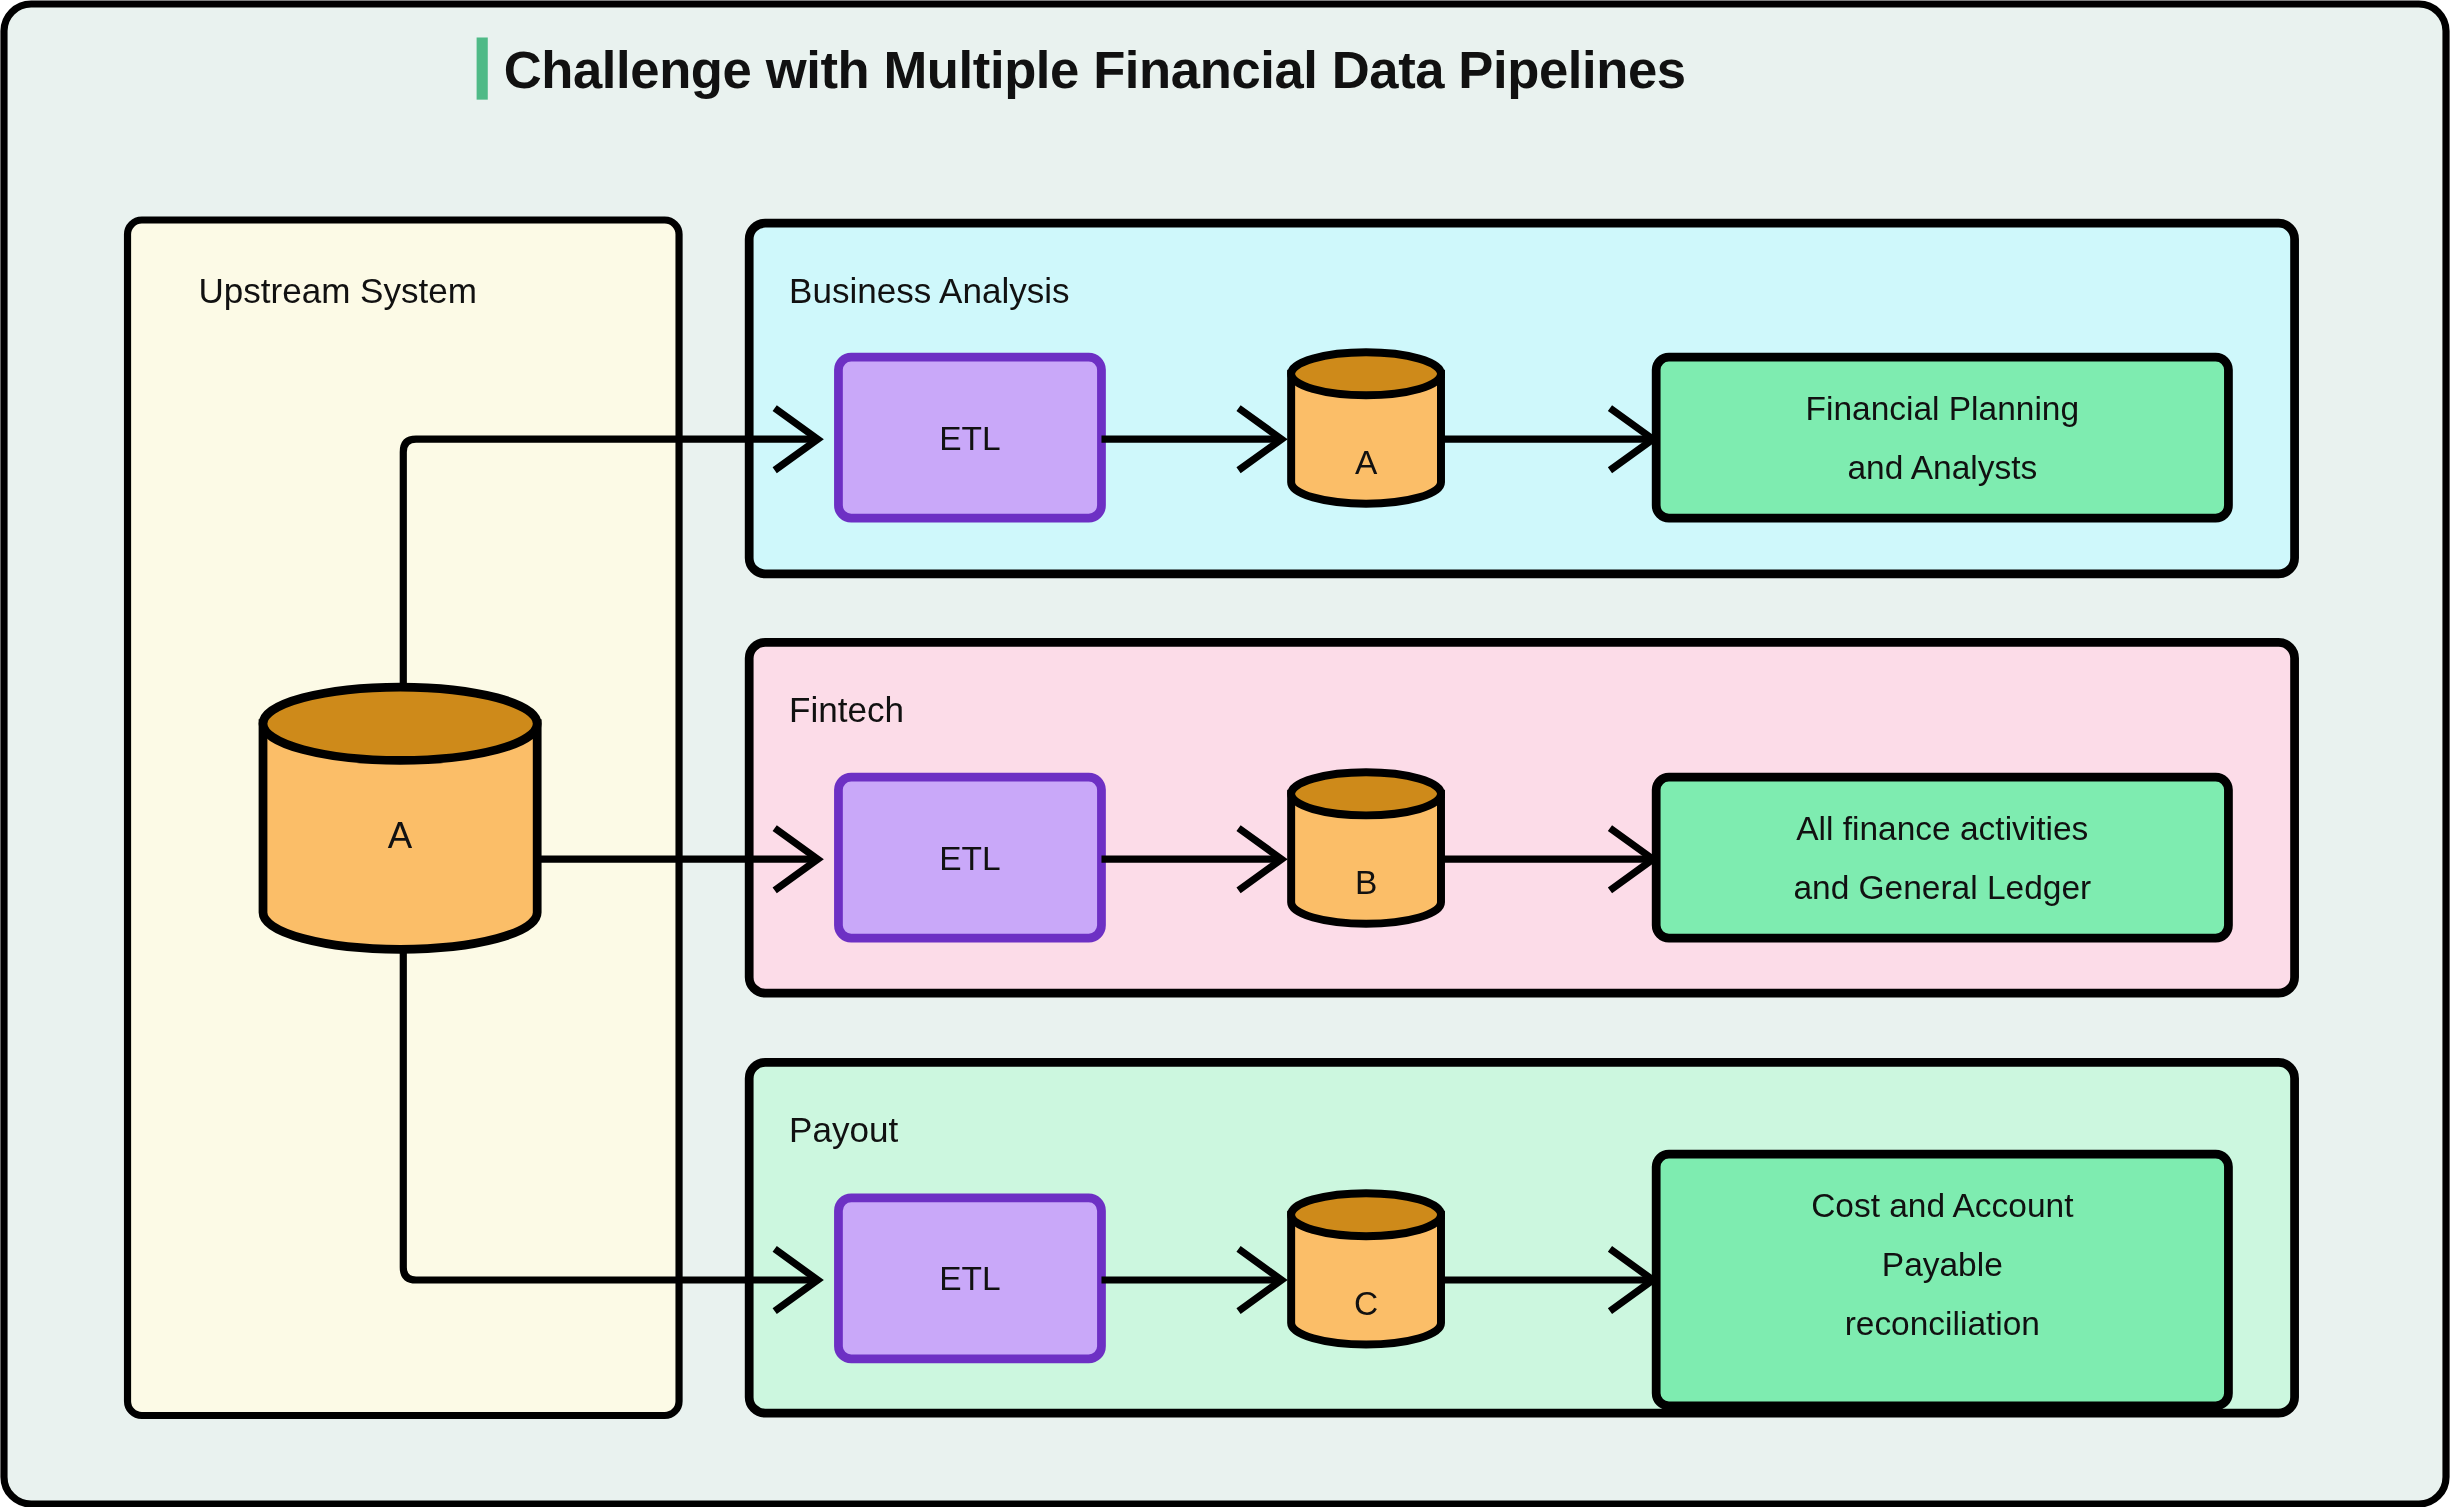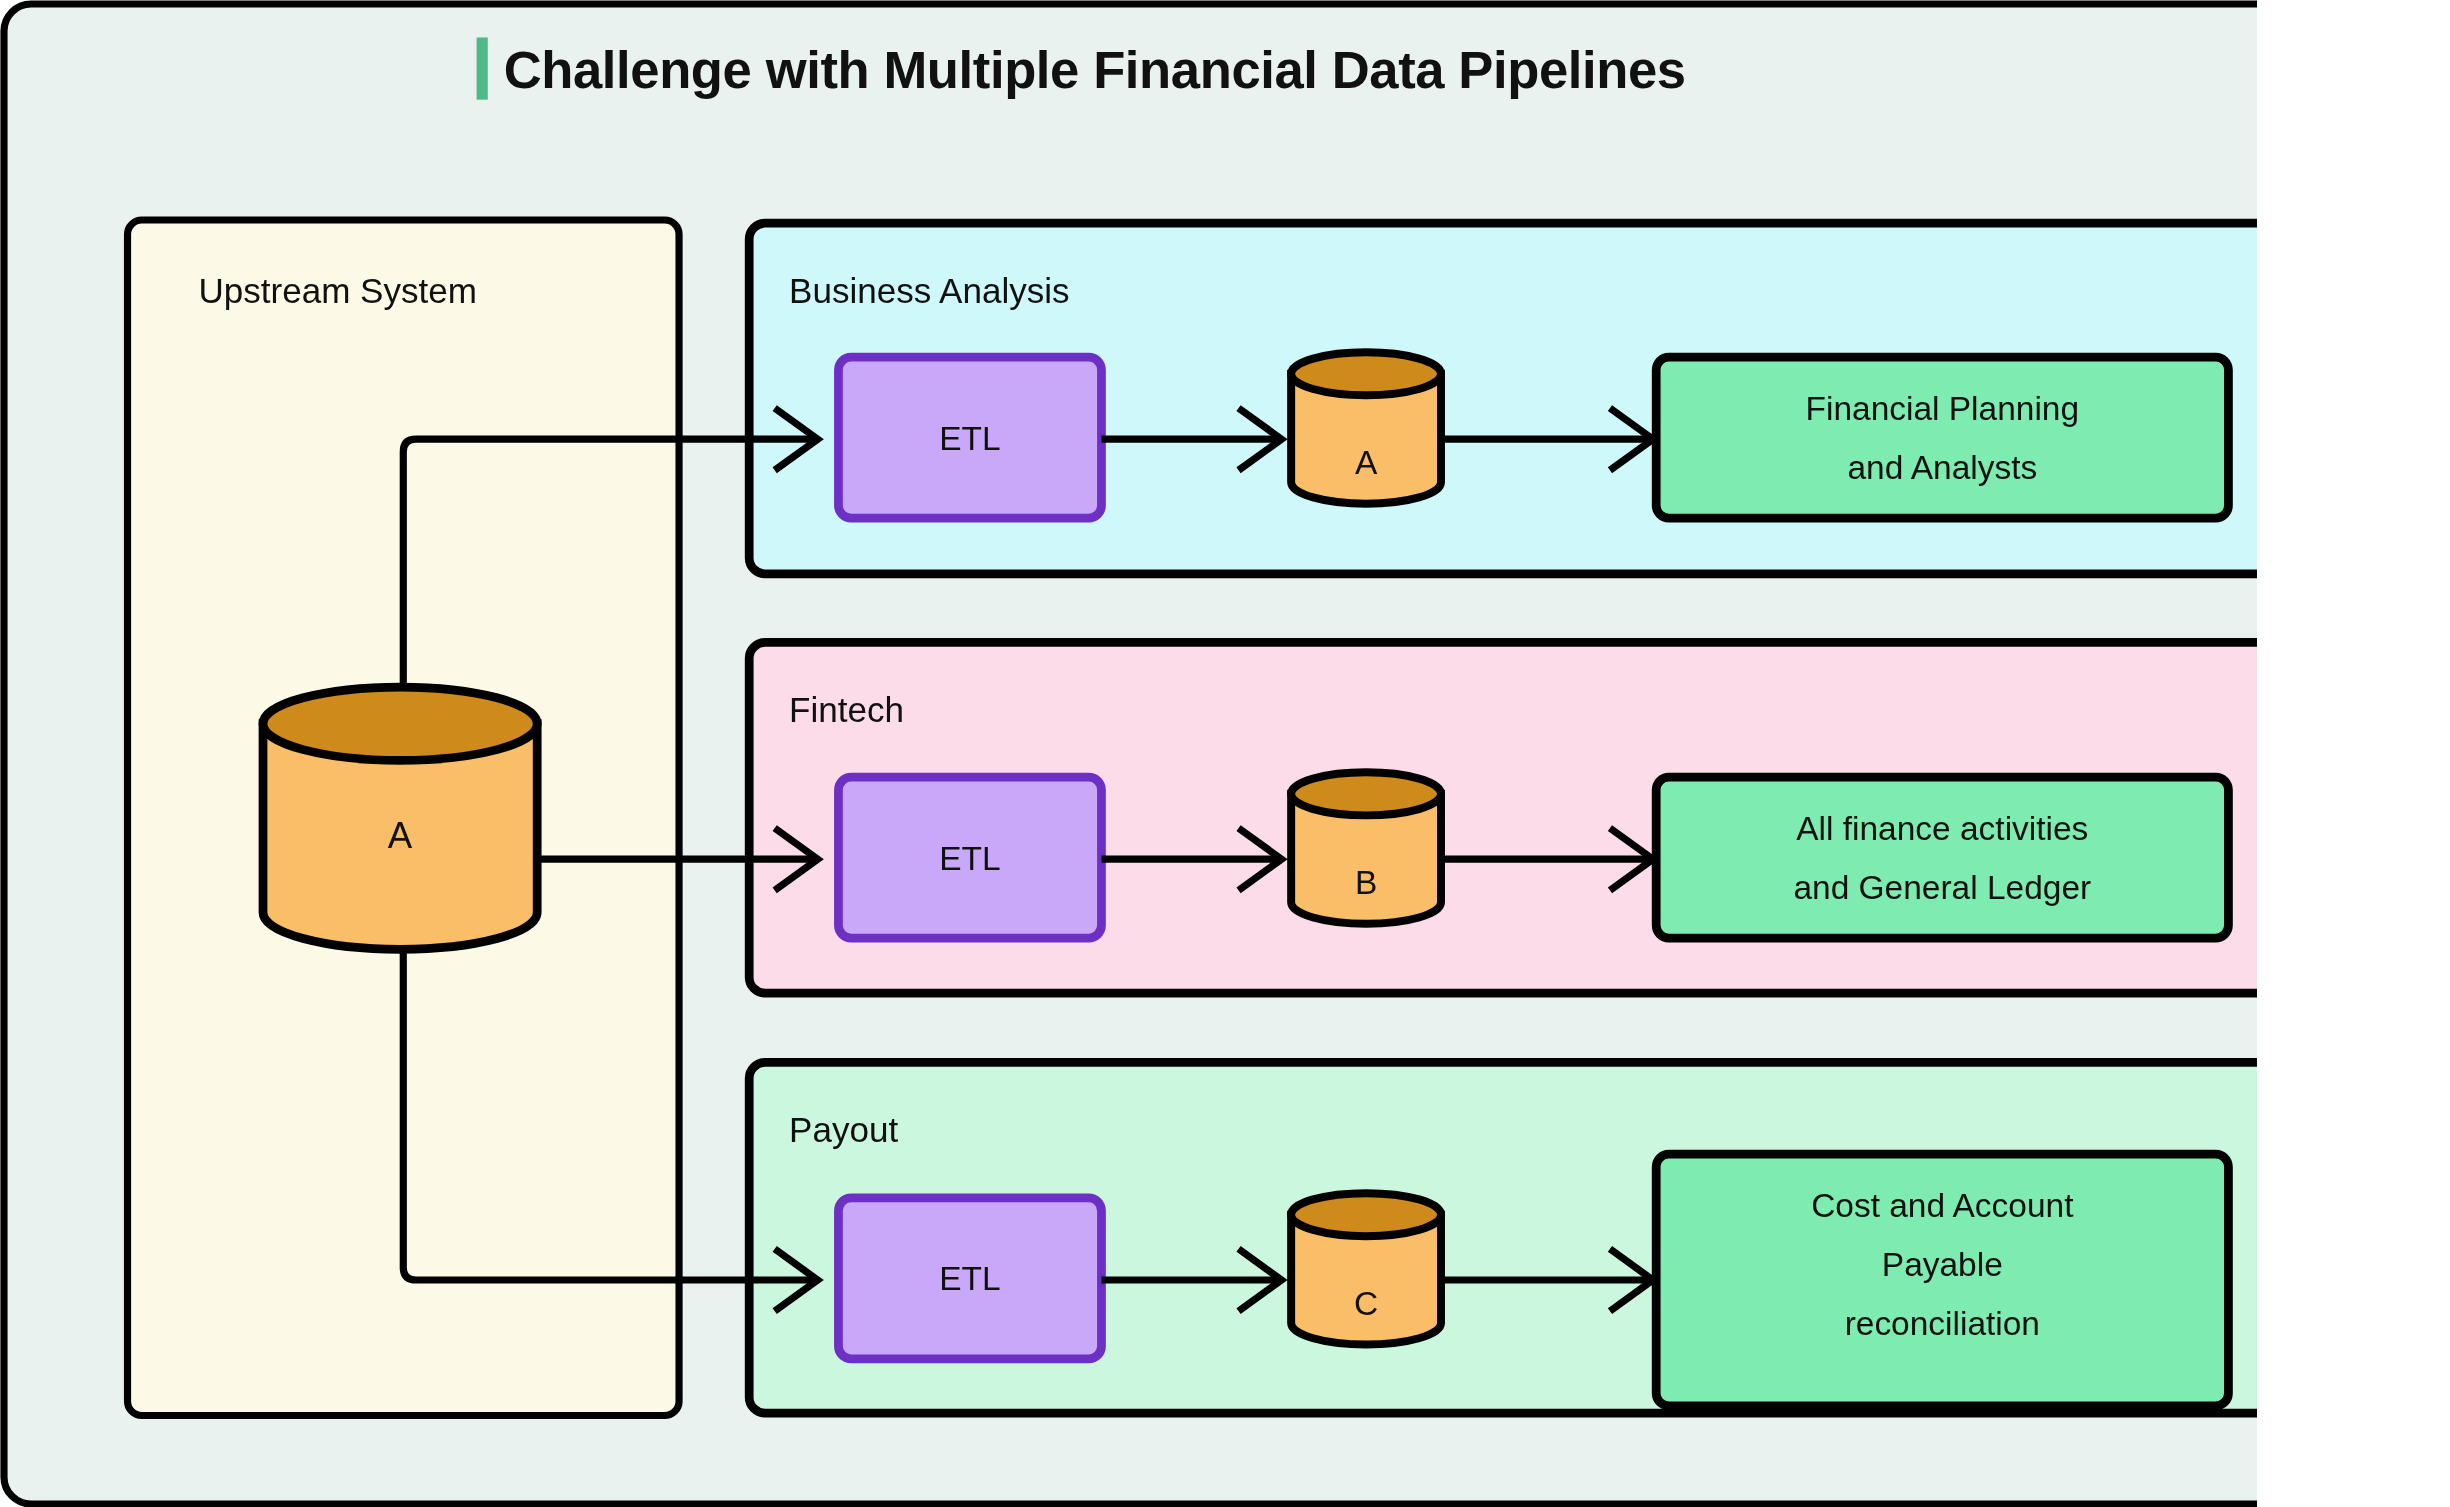--- a/index.html
+++ b/index.html
@@ -2,21 +2,21 @@
 <html style="font-size:12.8px"><head>
 <meta charset="utf-8">
 <style>
   html, body {
     margin: 0;
     padding: 0;
     background: #ffffff;
   }
   #stage {
     position: relative;
-    width: 2257px;
+    width: 2450px;
     height: 1508px;
     overflow: hidden;
     font-family: "Liberation Sans", sans-serif;
   }
   #stage svg {
     display: block;
     width: 2450px;
     height: 1508px;
   }
   .canvas-bg { fill: #E9F2EF; stroke: #000000; stroke-width: 9; }

